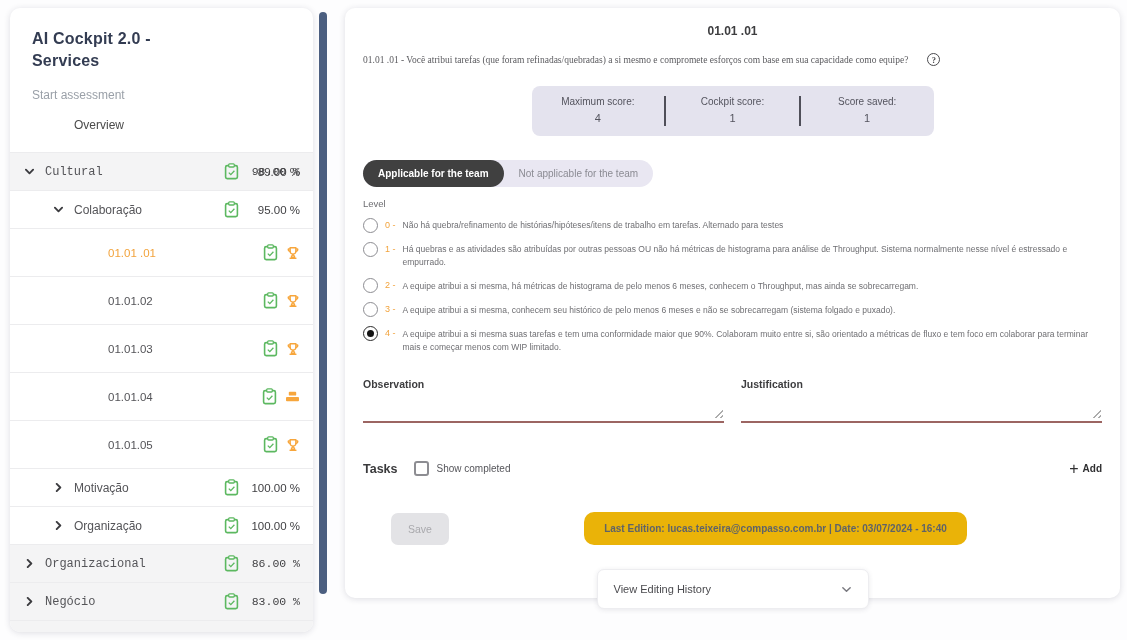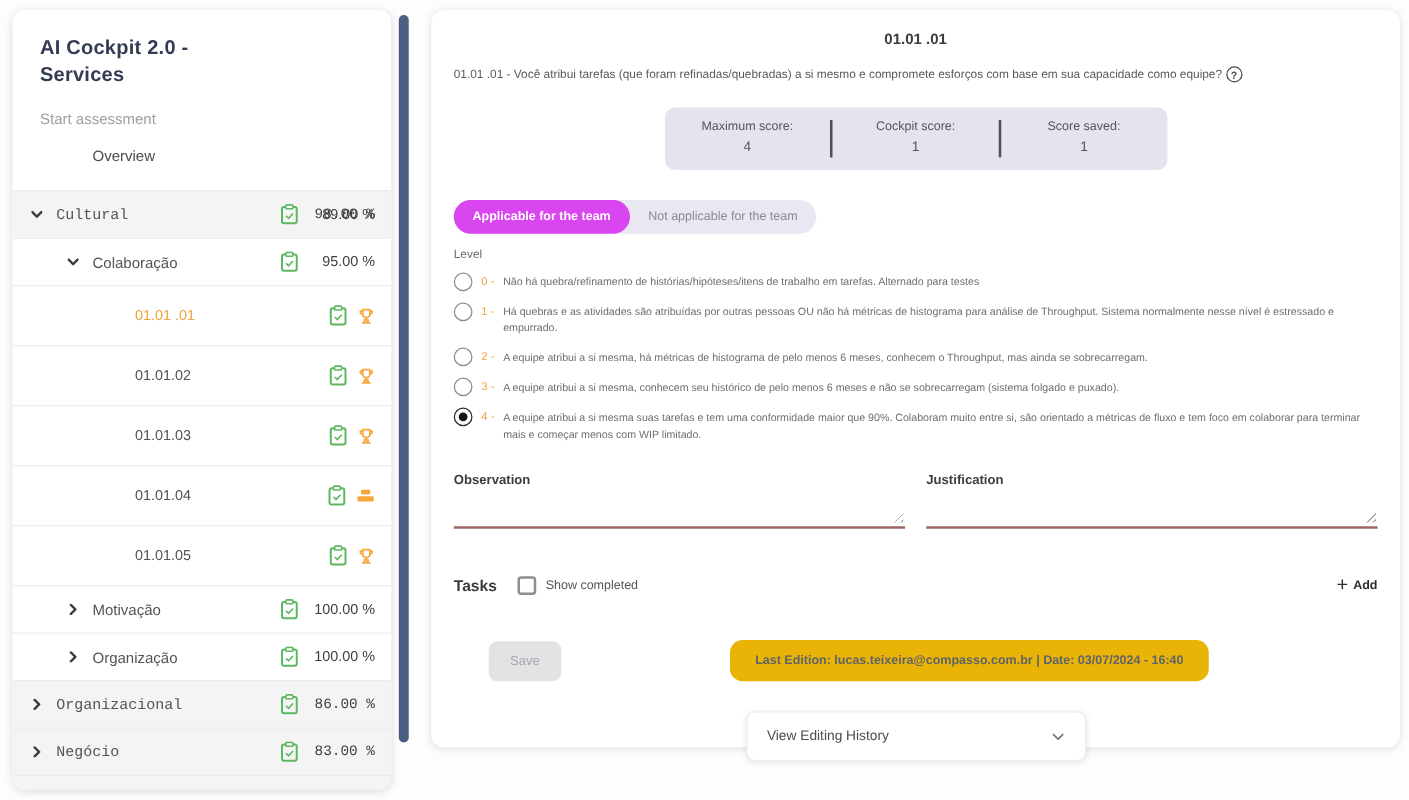--- a/index.html
+++ b/index.html
@@ -28,30 +28,30 @@
   .chev.down svg { transform:rotate(90deg); }
   .row-right { margin-left:auto; display:flex; align-items:center; gap:8px; }
   .pct { font-size:11.5px; color:#3f3f42; min-width:53px; text-align:right; }
   .icon-clip { color:#5CB860; display:flex; }
   .icon-troph, .icon-pod { color:#F7A63C; display:flex; }
   .sb-partial { height:16px; border-top:1px solid #ececee; background:#f4f4f5; }
 
   
   #main { left:345px; top:8px; width:775px; height:590px; padding:16px 18px 0; }
   .m-title { text-align:center; font-size:12px; font-weight:bold; color:#3d3d3f; }
-  .m-question { margin-top:15px; font-size:9.5px; color:#5a5a5e; display:flex; align-items:center; gap:3px; }
+  .m-question { margin-top:15px; font-size:9.5px; color:#5a5a5e; display:flex; align-items:center; gap:19px;font-family:Liberation Serif, serif; }
   .help { width:13px; height:13px; border:1.4px solid #4a4a4e; border-radius:50%; flex:none;
           display:inline-flex; align-items:center; justify-content:center; font-size:8.5px; font-weight:bold; color:#4a4a4e; }
   .score-box { width:402px; margin:20px auto 0; background:#E4E3EE; border-radius:8px; display:flex; align-items:center; padding:8px 0; }
   .score-col { flex:1; text-align:center; font-size:10px; color:#54545E; line-height:1.6; }
   .score-col .val { font-size:11px; }
   .score-div { width:2px; height:30px; background:#4F4F59; flex:none; }
   .tab-group { margin-top:24px; display:inline-flex; background:#E9E7F2; border-radius:999px; }
   .tab { padding:8px 15px; font-size:10px; color:#8B8B93; border-radius:999px; cursor:pointer; white-space:nowrap; }
-  .tab.selected { background:#d946ef; color:#fff; font-weight:bold; }
+  .tab.selected { background:#404040; color:#fff; font-weight:bold; }
   .level-label { margin-top:11px; font-size:9.5px; color:#6d6d71; }
   .option { display:flex; align-items:flex-start; margin-top:8px; gap:7px; }
   .radio { width:15px; height:15px; border:1.8px solid #8d8d92; border-radius:50%; flex:none;
            display:flex; align-items:center; justify-content:center; background:#fff; margin-top:1px; }
   .radio.checked { border-color:#2b2b2b; }
   .radio.checked::after { content:""; width:7px; height:7px; background:#141414; border-radius:50%; }
   .opt-num { color:#F2A33C; font-size:9px; white-space:nowrap; margin-top:3px; }
   .opt-text { font-size:8.5px; color:#6e6e72; line-height:1.55; margin-top:2.5px; }
   .fields { display:flex; gap:17px; margin-top:24px; }
   .field { flex:1; }

